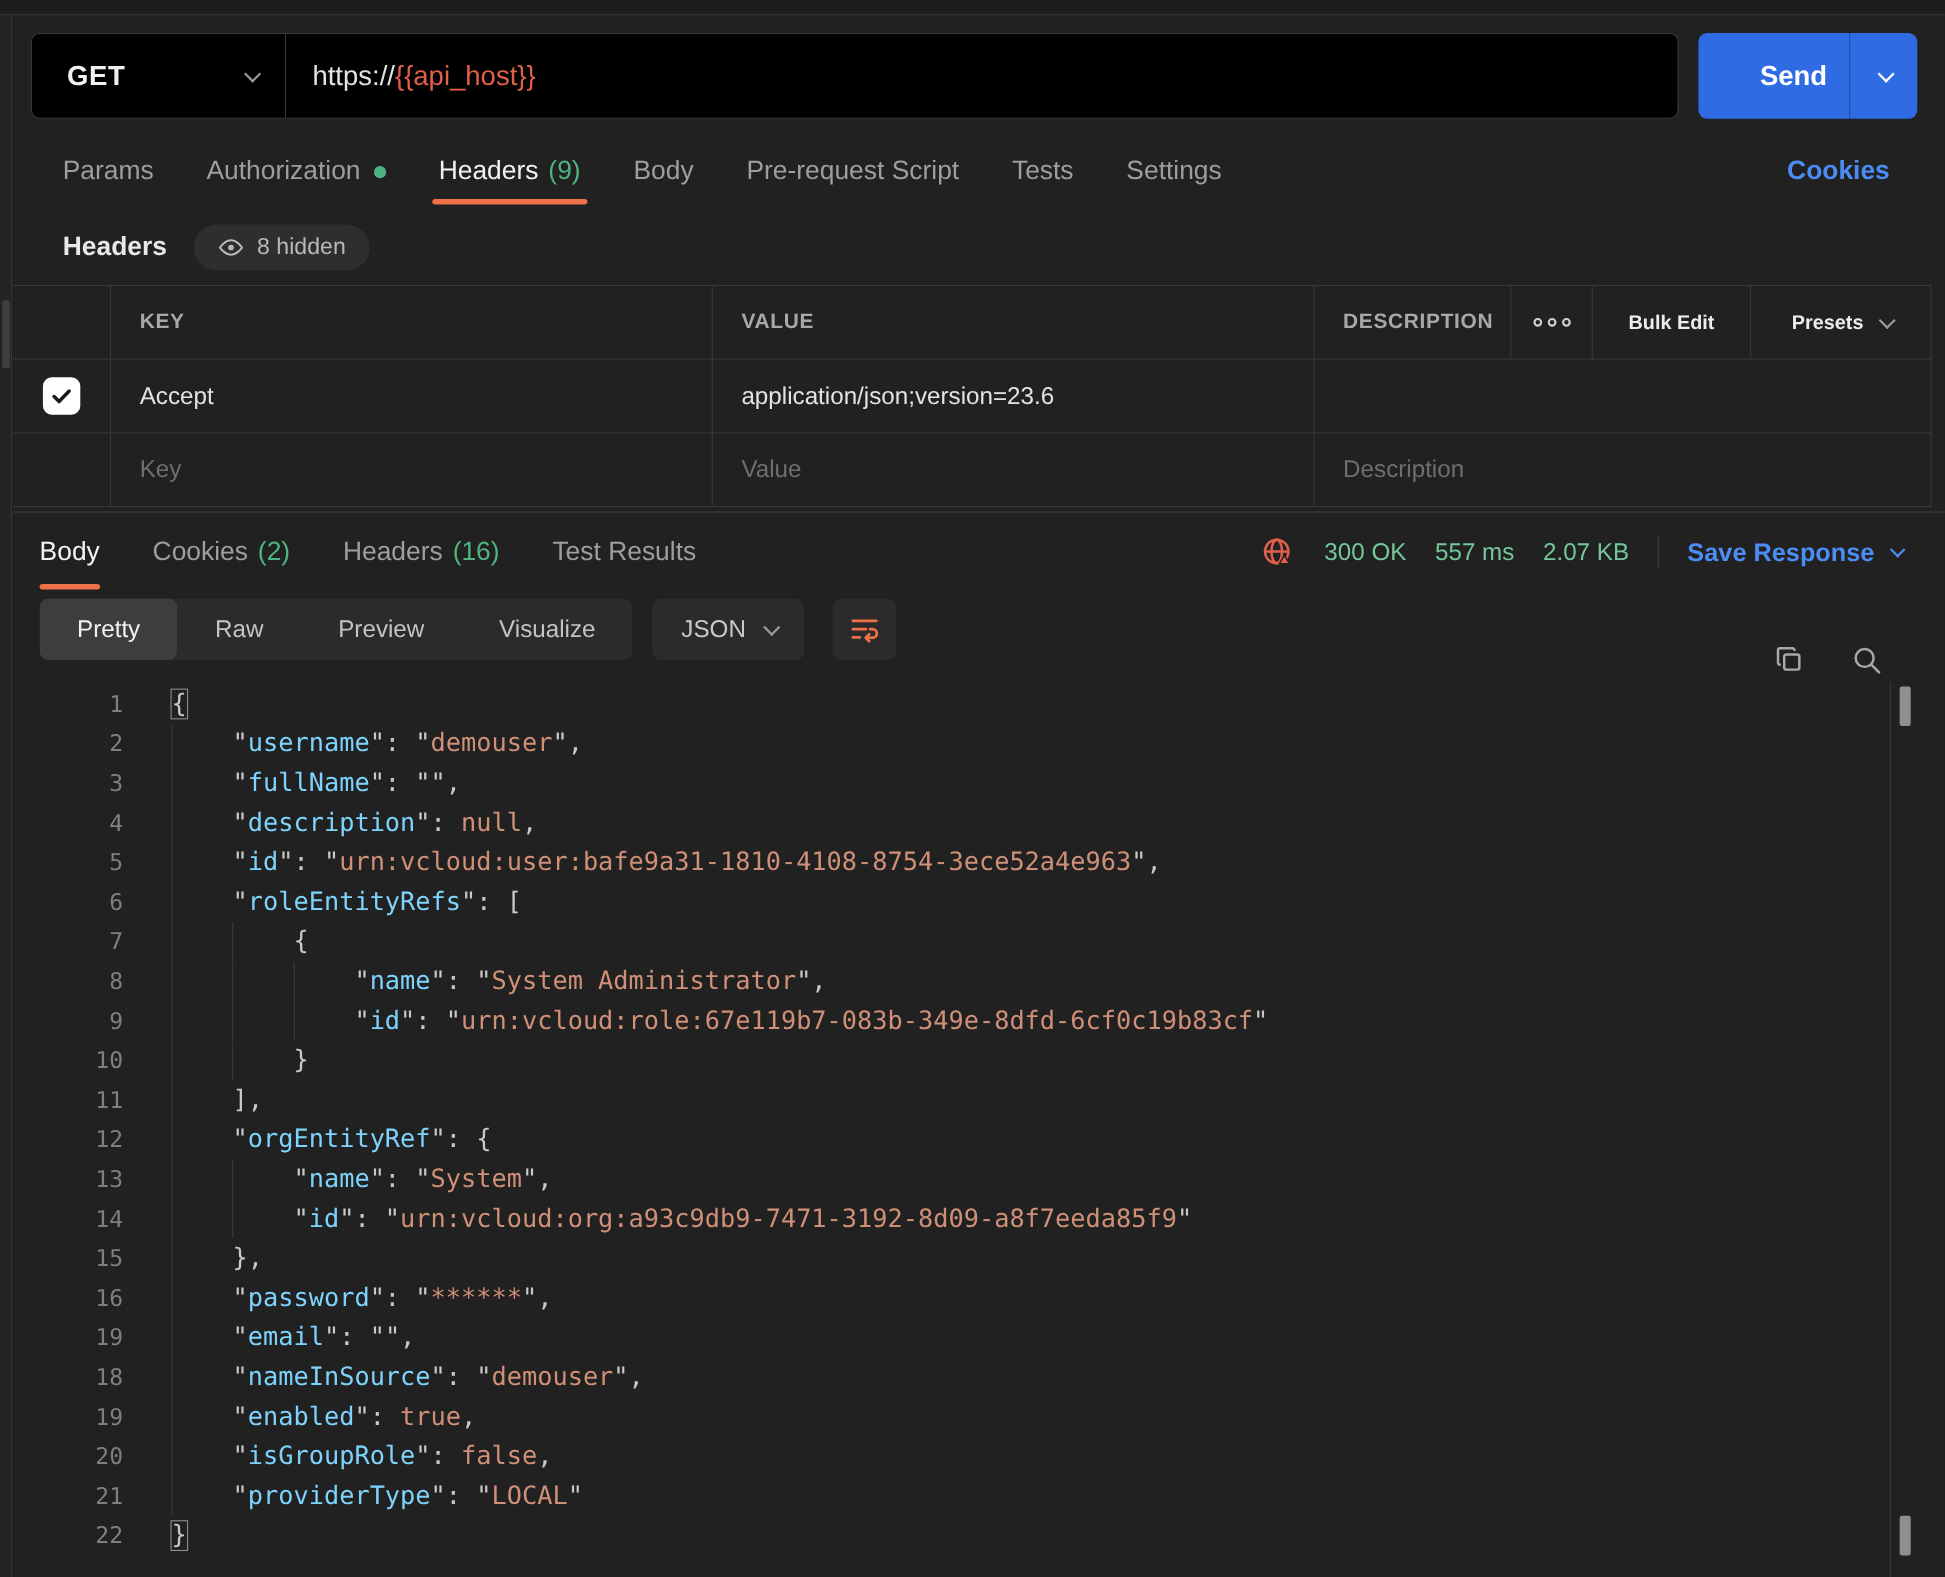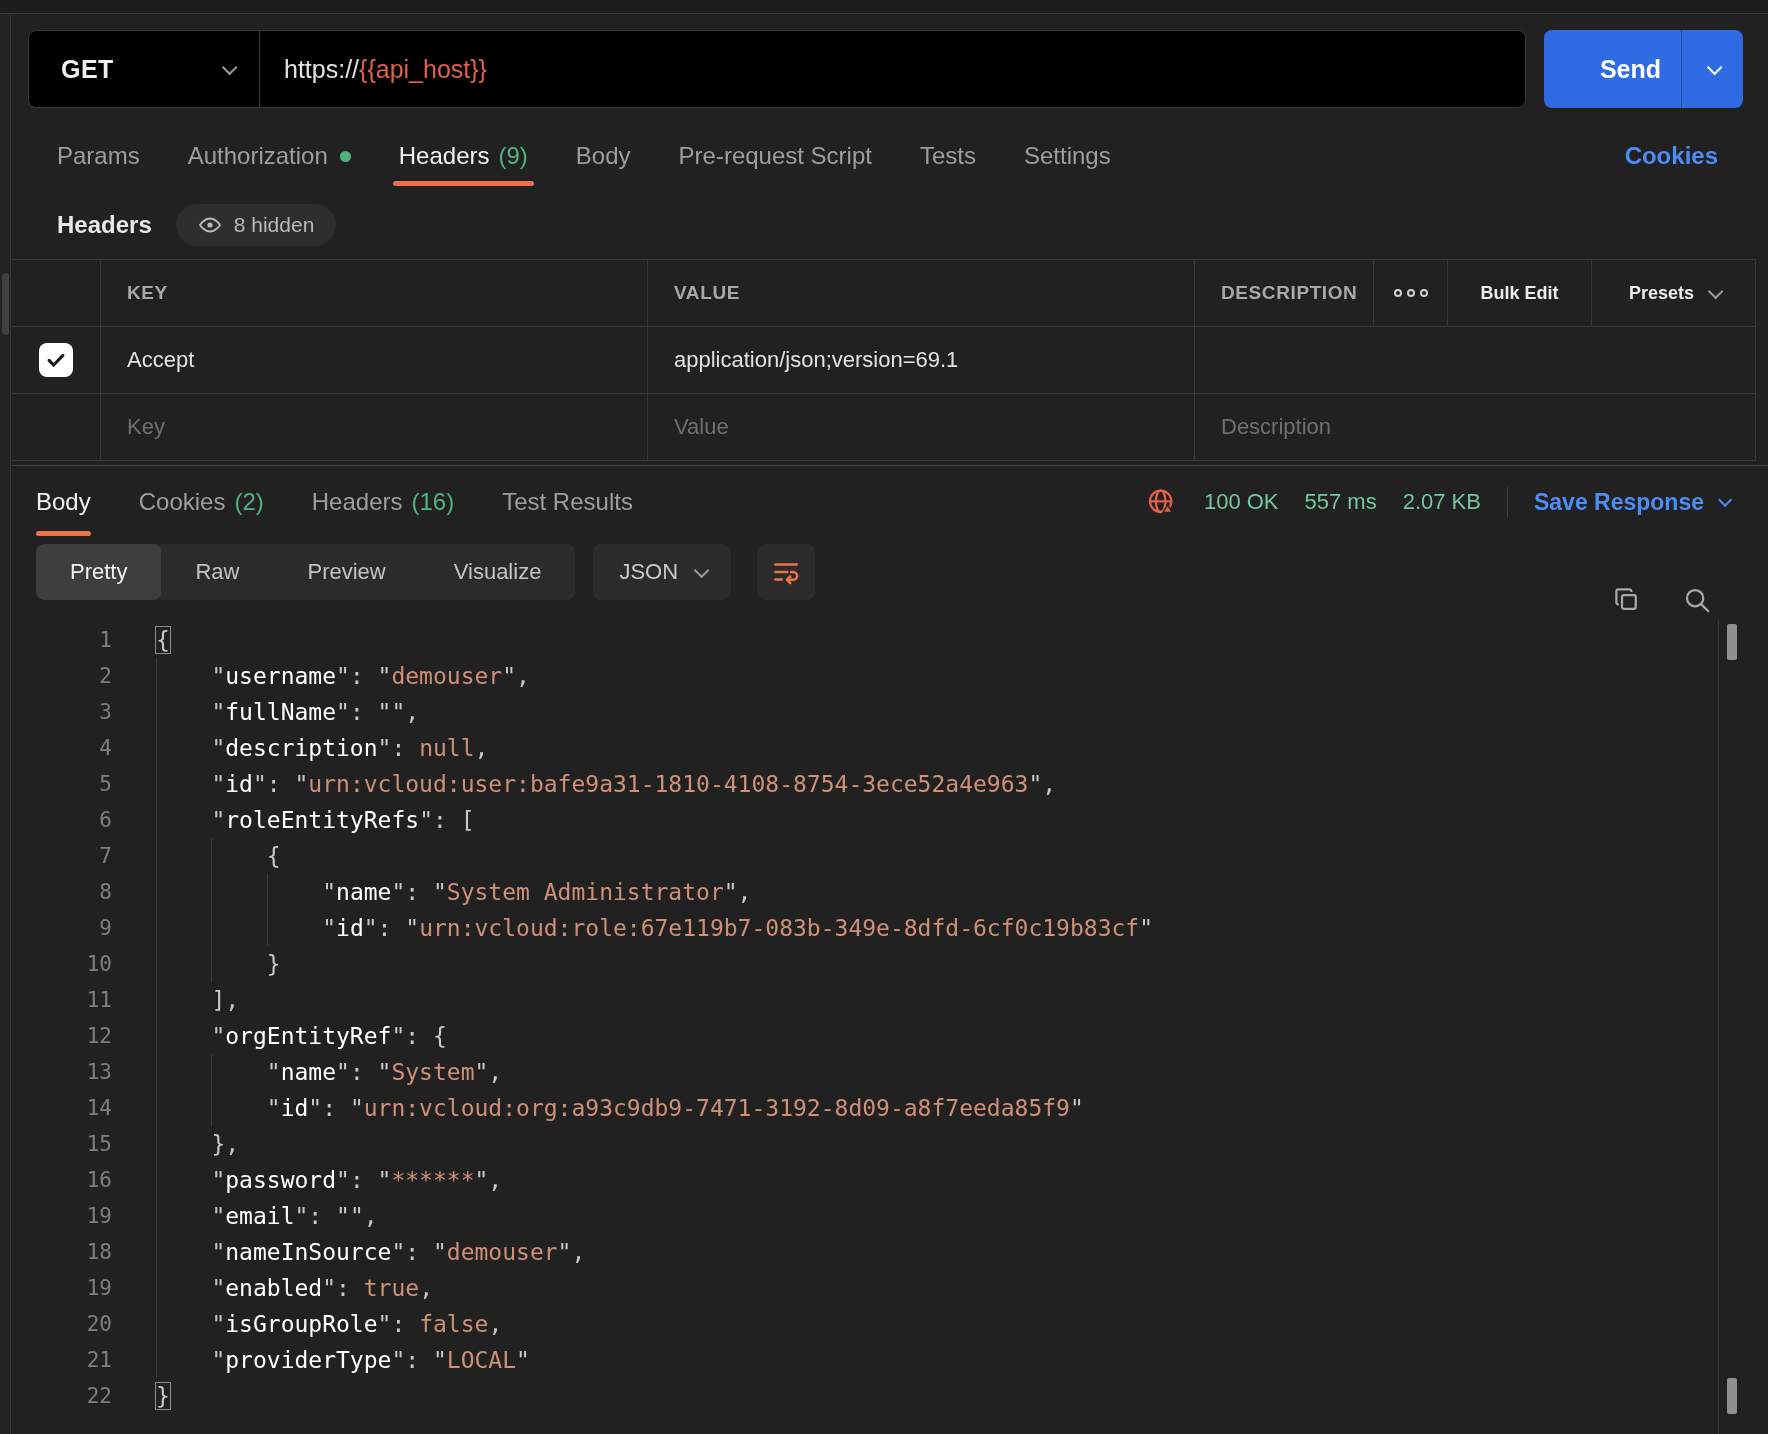--- a/index.html
+++ b/index.html
@@ -89,21 +89,21 @@
   .toolbar-right { margin-left:auto; display:flex; align-items:center; gap:40px; position:relative; top:28px; }
   .icon-btn { cursor:pointer; display:flex; }
 
   
   .code-area { margin-top:22px; font-family:"DejaVu Sans Mono", monospace; }
   .code-line { display:flex; height:36px; line-height:36px; font-size:23px; }
   .ln { width:100px; flex:none; text-align:right; color:#7f7f7f; font-size:21px; user-select:none; }
   .ct { flex:1; position:relative; white-space:pre; padding-left:44px; overflow:hidden; }
   .guide { position:absolute; top:0; bottom:0; width:1px; background:#3a3a3a; }
   .tok-p { color:#c9c9c9; }
-  .tok-k { color:#ffffff; }
+  .tok-k { color:#7dd3fc; }
   .tok-s { color:#d09077; }
   .tok-l { color:#d09077; }
   .tok-b { color:#c9c9c9; outline:1px solid #8d8d8d; }
 
   
   .sb-track { position:absolute; right:0; top:620px; bottom:0; width:50px; border-left:1px solid #383838; }
   .sb-thumb { position:absolute; left:8px; width:10px; background:#8f8f8f; border-radius:2px; }
   .sb-thumb.t1 { top:4px; height:36px; }
   .sb-thumb.t2 { top:758px; height:36px; }
 </style>
@@ -200,21 +200,21 @@
         <div class="checkbox">
           <svg width="22" height="22" viewBox="0 0 24 24" fill="none" stroke="#1b1b1b" stroke-width="3.4" stroke-linecap="round" stroke-linejoin="round">
               <path d="M4.5 12.5l5 5L19.5 7"></path>
             </svg>
         </div>
       </div>
       <div class="kv-cell">
           <span class="cell-text">Accept</span>
         </div>
       <div class="kv-cell">
-          <span class="cell-text">application/json;version=69.1</span>
+          <span class="cell-text">application/json;version=23.6</span>
         </div>
       <div class="kv-cell last desc-span">
           <span class="cell-text"></span>
         </div>
     </div>
     <div class="kv-row data">
       <div class="kv-cell center"></div>
       <div class="kv-cell">
           <span class="placeholder">Key</span>
         </div>
@@ -248,21 +248,21 @@
     </div>
     <div class="resp-meta">
       <span class="globe-icon">
         <svg width="32" height="32" viewBox="0 0 24 24" fill="none" stroke="#e0604a" stroke-width="1.7">
           <circle cx="11" cy="11.5" r="8"></circle>
           <ellipse cx="11" cy="11.5" rx="3.6" ry="8"></ellipse>
           <path d="M3 11.5h16"></path>
           <path d="M16.2 14.2l3.4 5.6h-6.8z" fill="#e0604a" stroke="#212121" stroke-width="1"></path>
         </svg>
       </span>
-      <span class="meta-green">100 OK</span>
+      <span class="meta-green">300 OK</span>
       <span class="meta-green">557 ms</span>
       <span class="meta-green">2.07 KB</span>
       <span class="meta-vdiv"></span>
       <div class="save-response">
         <span>Save Response</span>
         <span class="chev"></span>
       </div>
     </div>
   </div>
 

